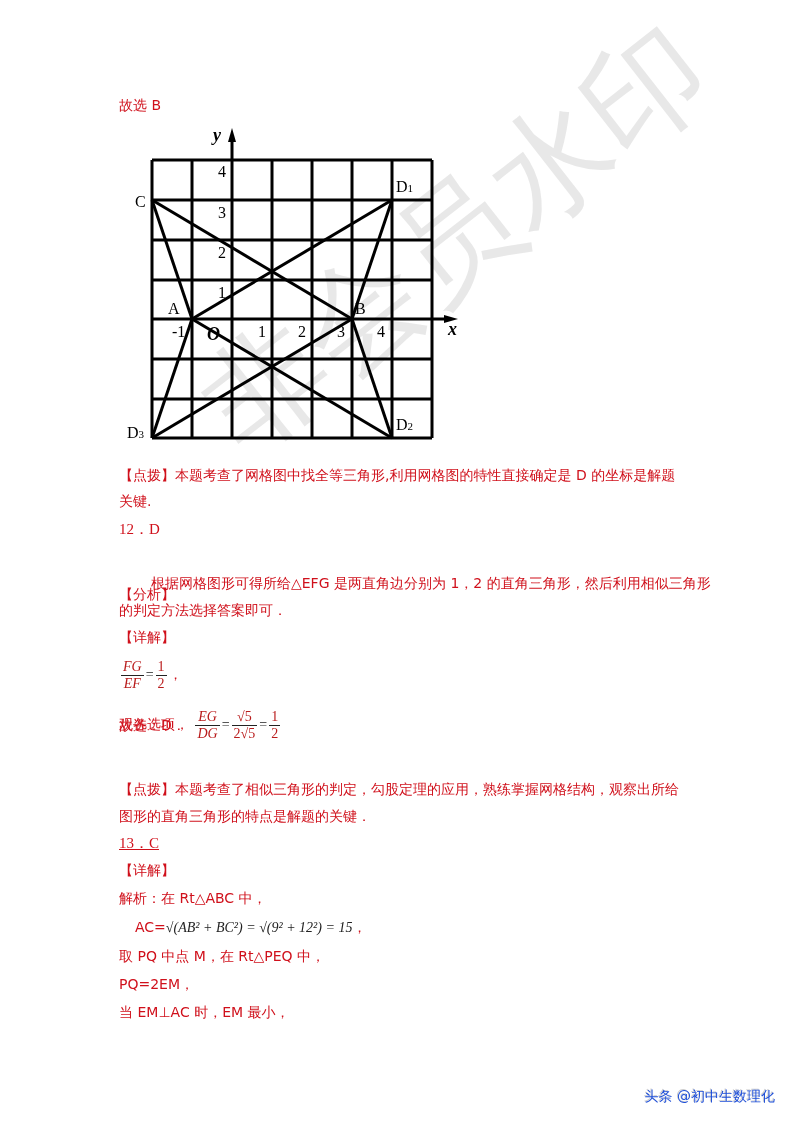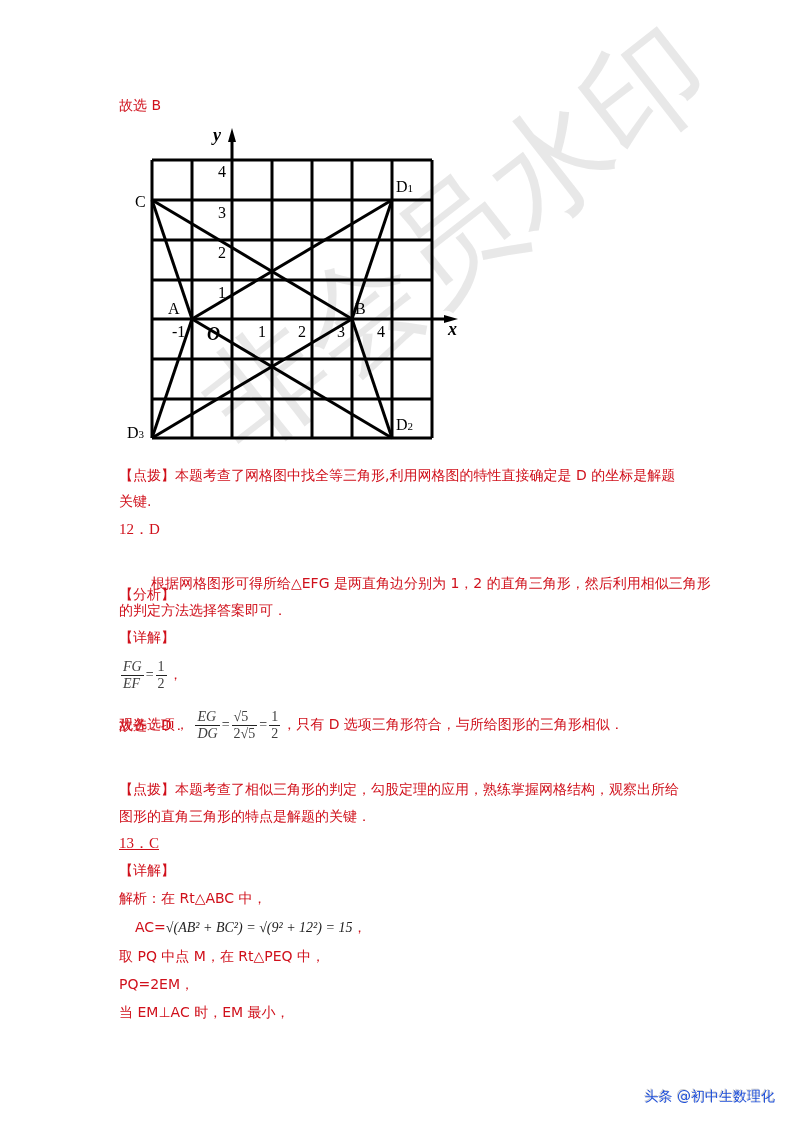--- a/index.html
+++ b/index.html
@@ -1,21 +1,21 @@
 <!DOCTYPE html>
 <html><head>
 <meta charset="utf-8">
 <style>
   html, body { margin:0; padding:0; background:#ffffff; }
   body { width:793px; height:1122px; position:relative; overflow:hidden;
          font-family:"DejaVu Sans", sans-serif; }
   .line { position:absolute; left:119px; font-size:14px; line-height:18px; color:#d0101b; white-space:nowrap; }
   .serif { font-family:"Liberation Serif", serif; }
   .it { font-style:italic; font-family:"Liberation Serif", serif; }
-  .frac { display:inline-block; vertical-align:middle; font-family:"Liberation Serif", serif; color:#404040; font-size:14px; margin:0 2px; }
+  .frac { display:inline-block; vertical-align:middle; text-align:center; font-family:"Liberation Serif", serif; color:#b91c1c; font-size:14px; margin:0 2px; }
   .frac .num { display:block; border-bottom:1px solid #222; padding:0 2px; line-height:16px; }
   .frac .den { display:block; line-height:16px; padding:0 2px; }
   .mathblk { color:#222; font-family:"Liberation Serif", serif; }
   svg text { font-family:"Liberation Serif", serif; }
   .watermark { position:absolute; left:170px; top:360px; font-size:120px; color:rgba(190,190,190,0.35);
                transform:rotate(-38deg); transform-origin:left top; white-space:nowrap; pointer-events:none;
                font-family:"DejaVu Sans", sans-serif; font-weight:300; }
   .footer { position:absolute; right:18px; bottom:16px; font-size:14px; color:#1d4ed8; text-shadow:1px 1px 1px #fff, -1px -1px 0 #ccc; }
 </style>
 </head>
@@ -94,21 +94,21 @@
 <div class="line" style="top:574px;margin-left:32px;">根据网格图形可得所给△EFG 是两直角边分别为 1，2 的直角三角形，然后利用相似三角形</div>
 <div class="line" style="top:601px;">的判定方法选择答案即可．</div>
 <div class="line" style="top:628px;">【详解】</div>
 
 <div class="line" style="top:656px;line-height:36px;">
   <span class="frac"><span class="num it">FG</span><span class="den it">EF</span></span><span class="mathblk">=</span><span class="frac"><span class="num">1</span><span class="den">2</span></span><span>，</span>
 </div>
 
 <div class="line" style="top:704px;line-height:40px;">
   <span>观各选项，</span>
-  <span class="frac"><span class="num it">EG</span><span class="den it">DG</span></span><span class="mathblk">=</span><span class="frac"><span class="num">√5</span><span class="den">2√5</span></span><span class="mathblk">=</span><span class="frac"><span class="num">1</span><span class="den">2</span></span><span>，只有 D 选项三角形符合，与所给图形的三角形相似．</span>
+  <span class="frac"><span class="num it">EG</span><span class="den it">DG</span></span><span class="mathblk">=</span><span class="frac"><span class="num">√5</span><span class="den">2√5</span></span><span class="mathblk">=</span><span class="frac"><span class="num">1</span><span class="den">2</span></span>
 </div>
 
 <div class="line" style="top:716px;text-align:right;">故选：D．</div>
 <div class="line" style="top:780px;">
   <span>【点拨】</span><span>本题考查了相似三角形的判定，勾股定理的应用，熟练掌握网格结构，观察出所给</span>
 </div>
 <div class="line" style="top:807px;">图形的直角三角形的特点是解题的关键．</div>
 
 <div class="line serif" style="top:834px;font-size:15px;text-decoration:underline;">13．C</div>
 <div class="line" style="top:861px;">【详解】</div>

